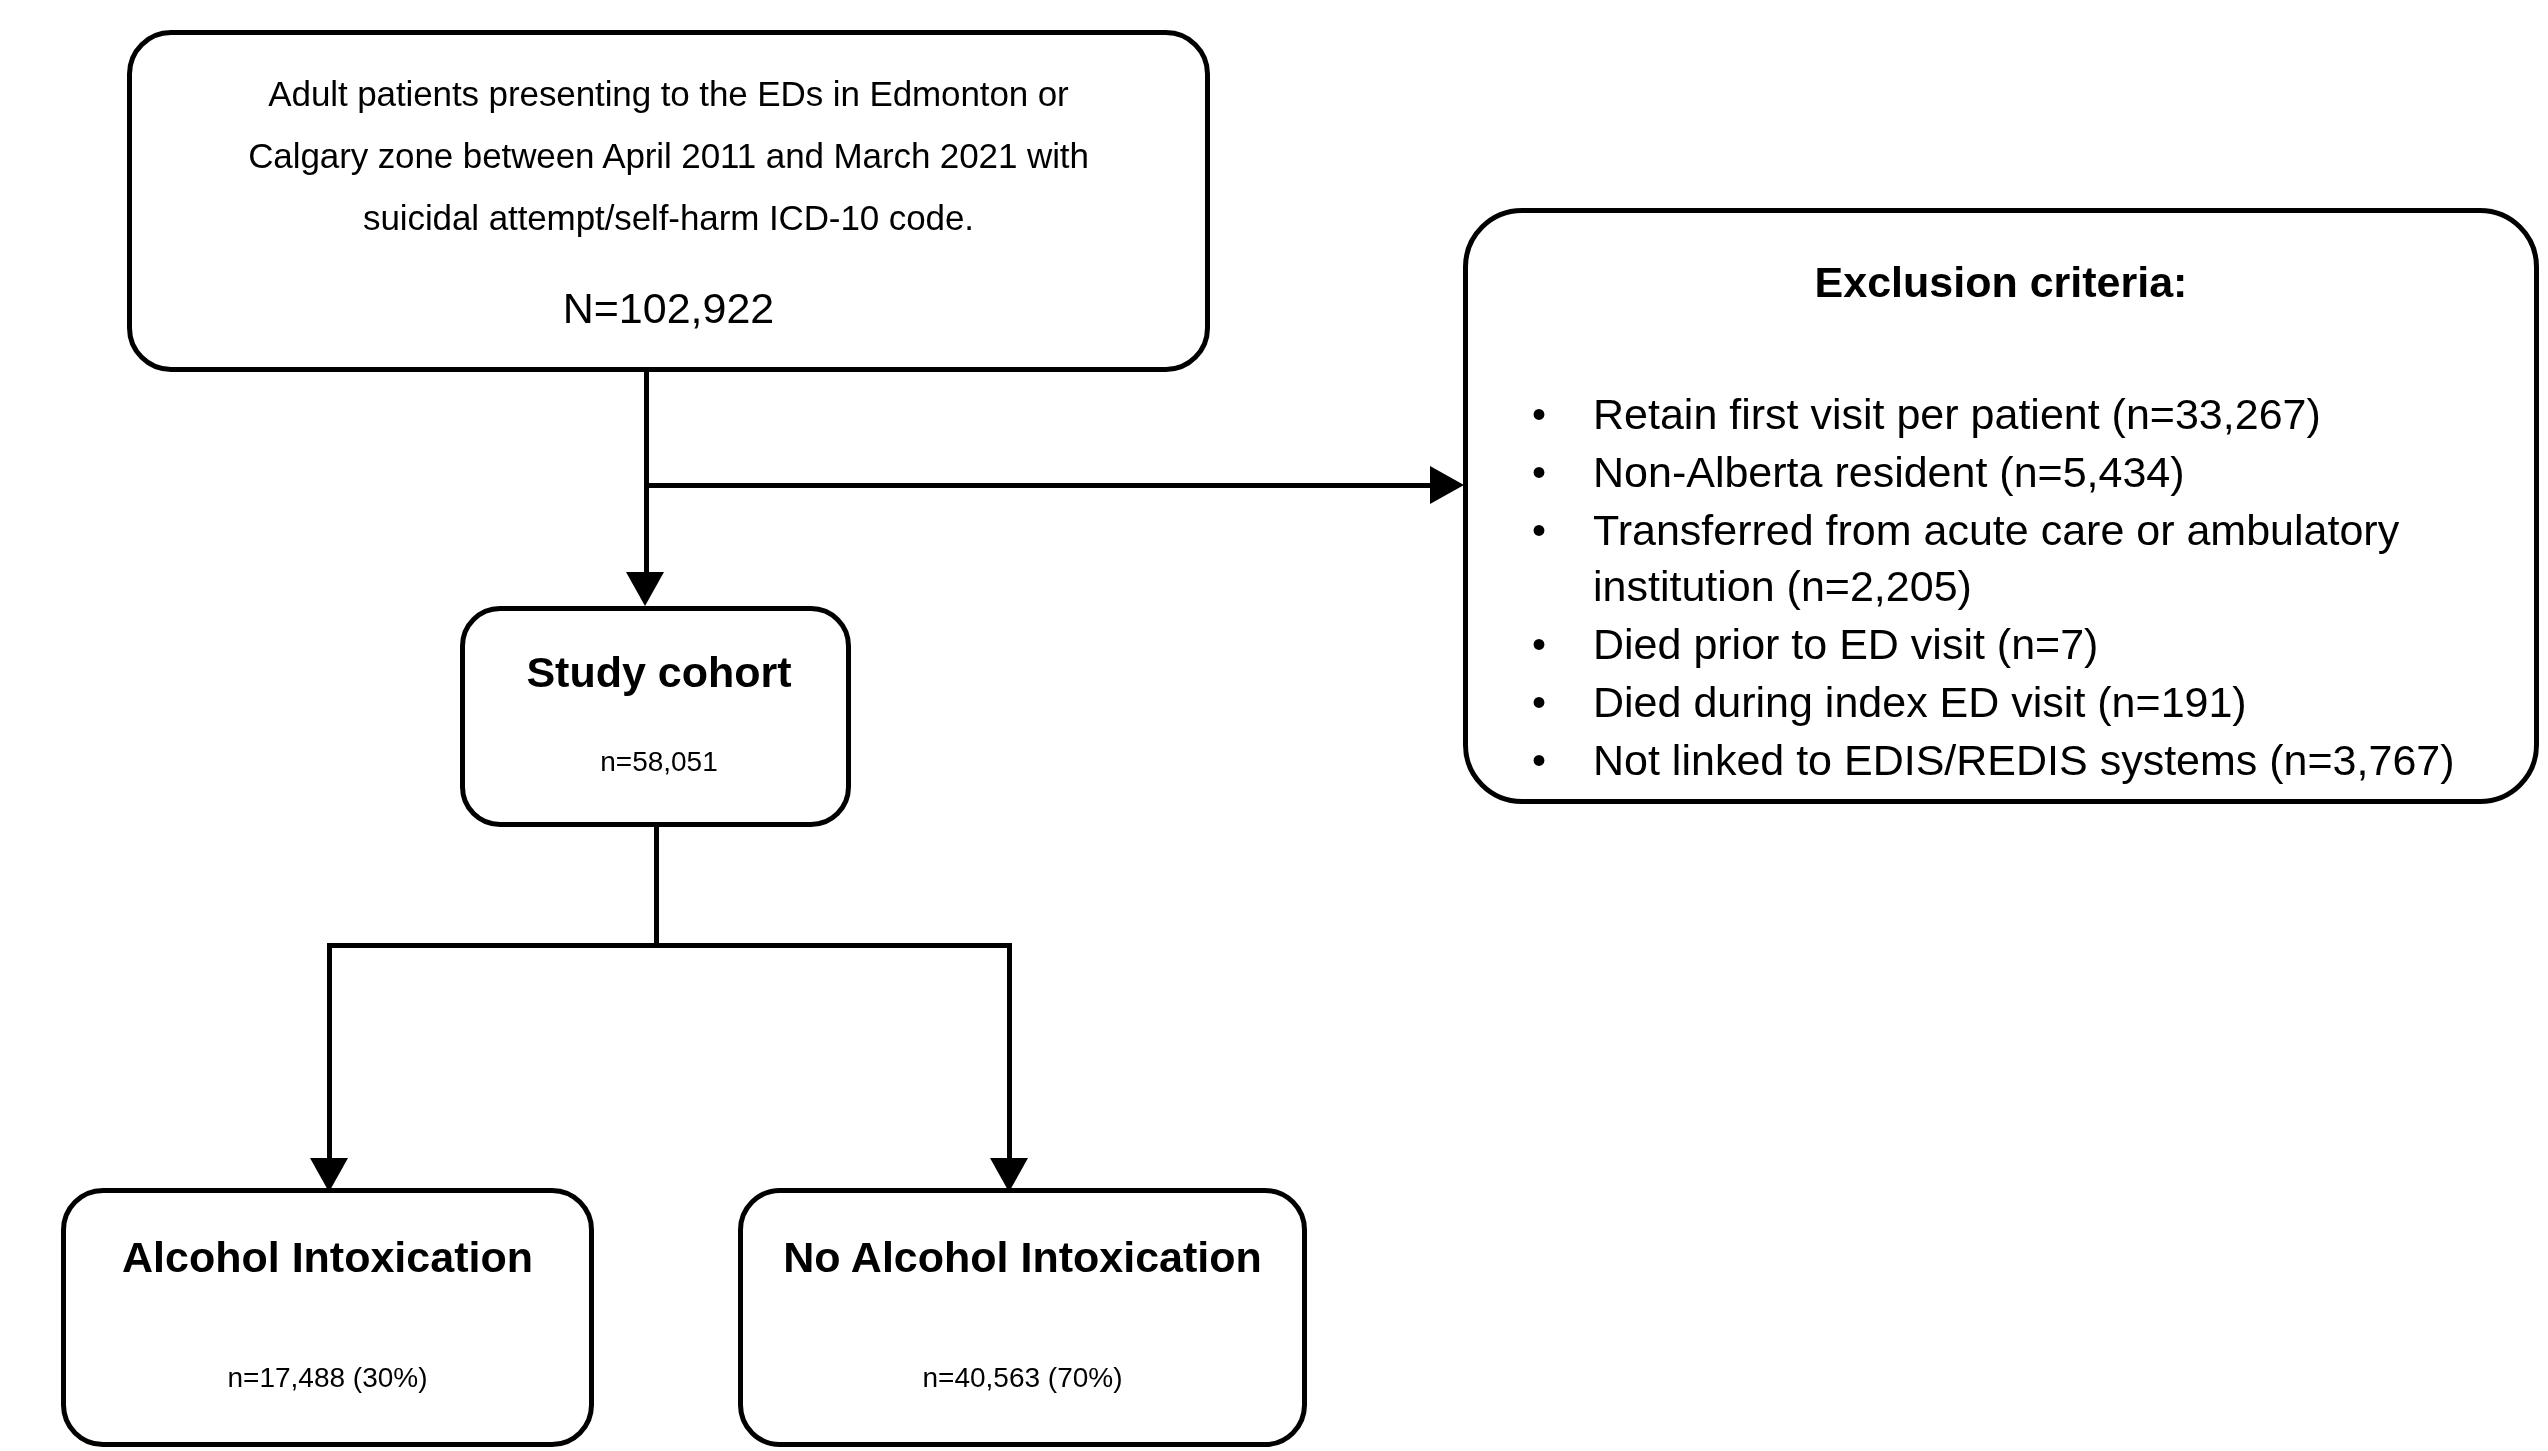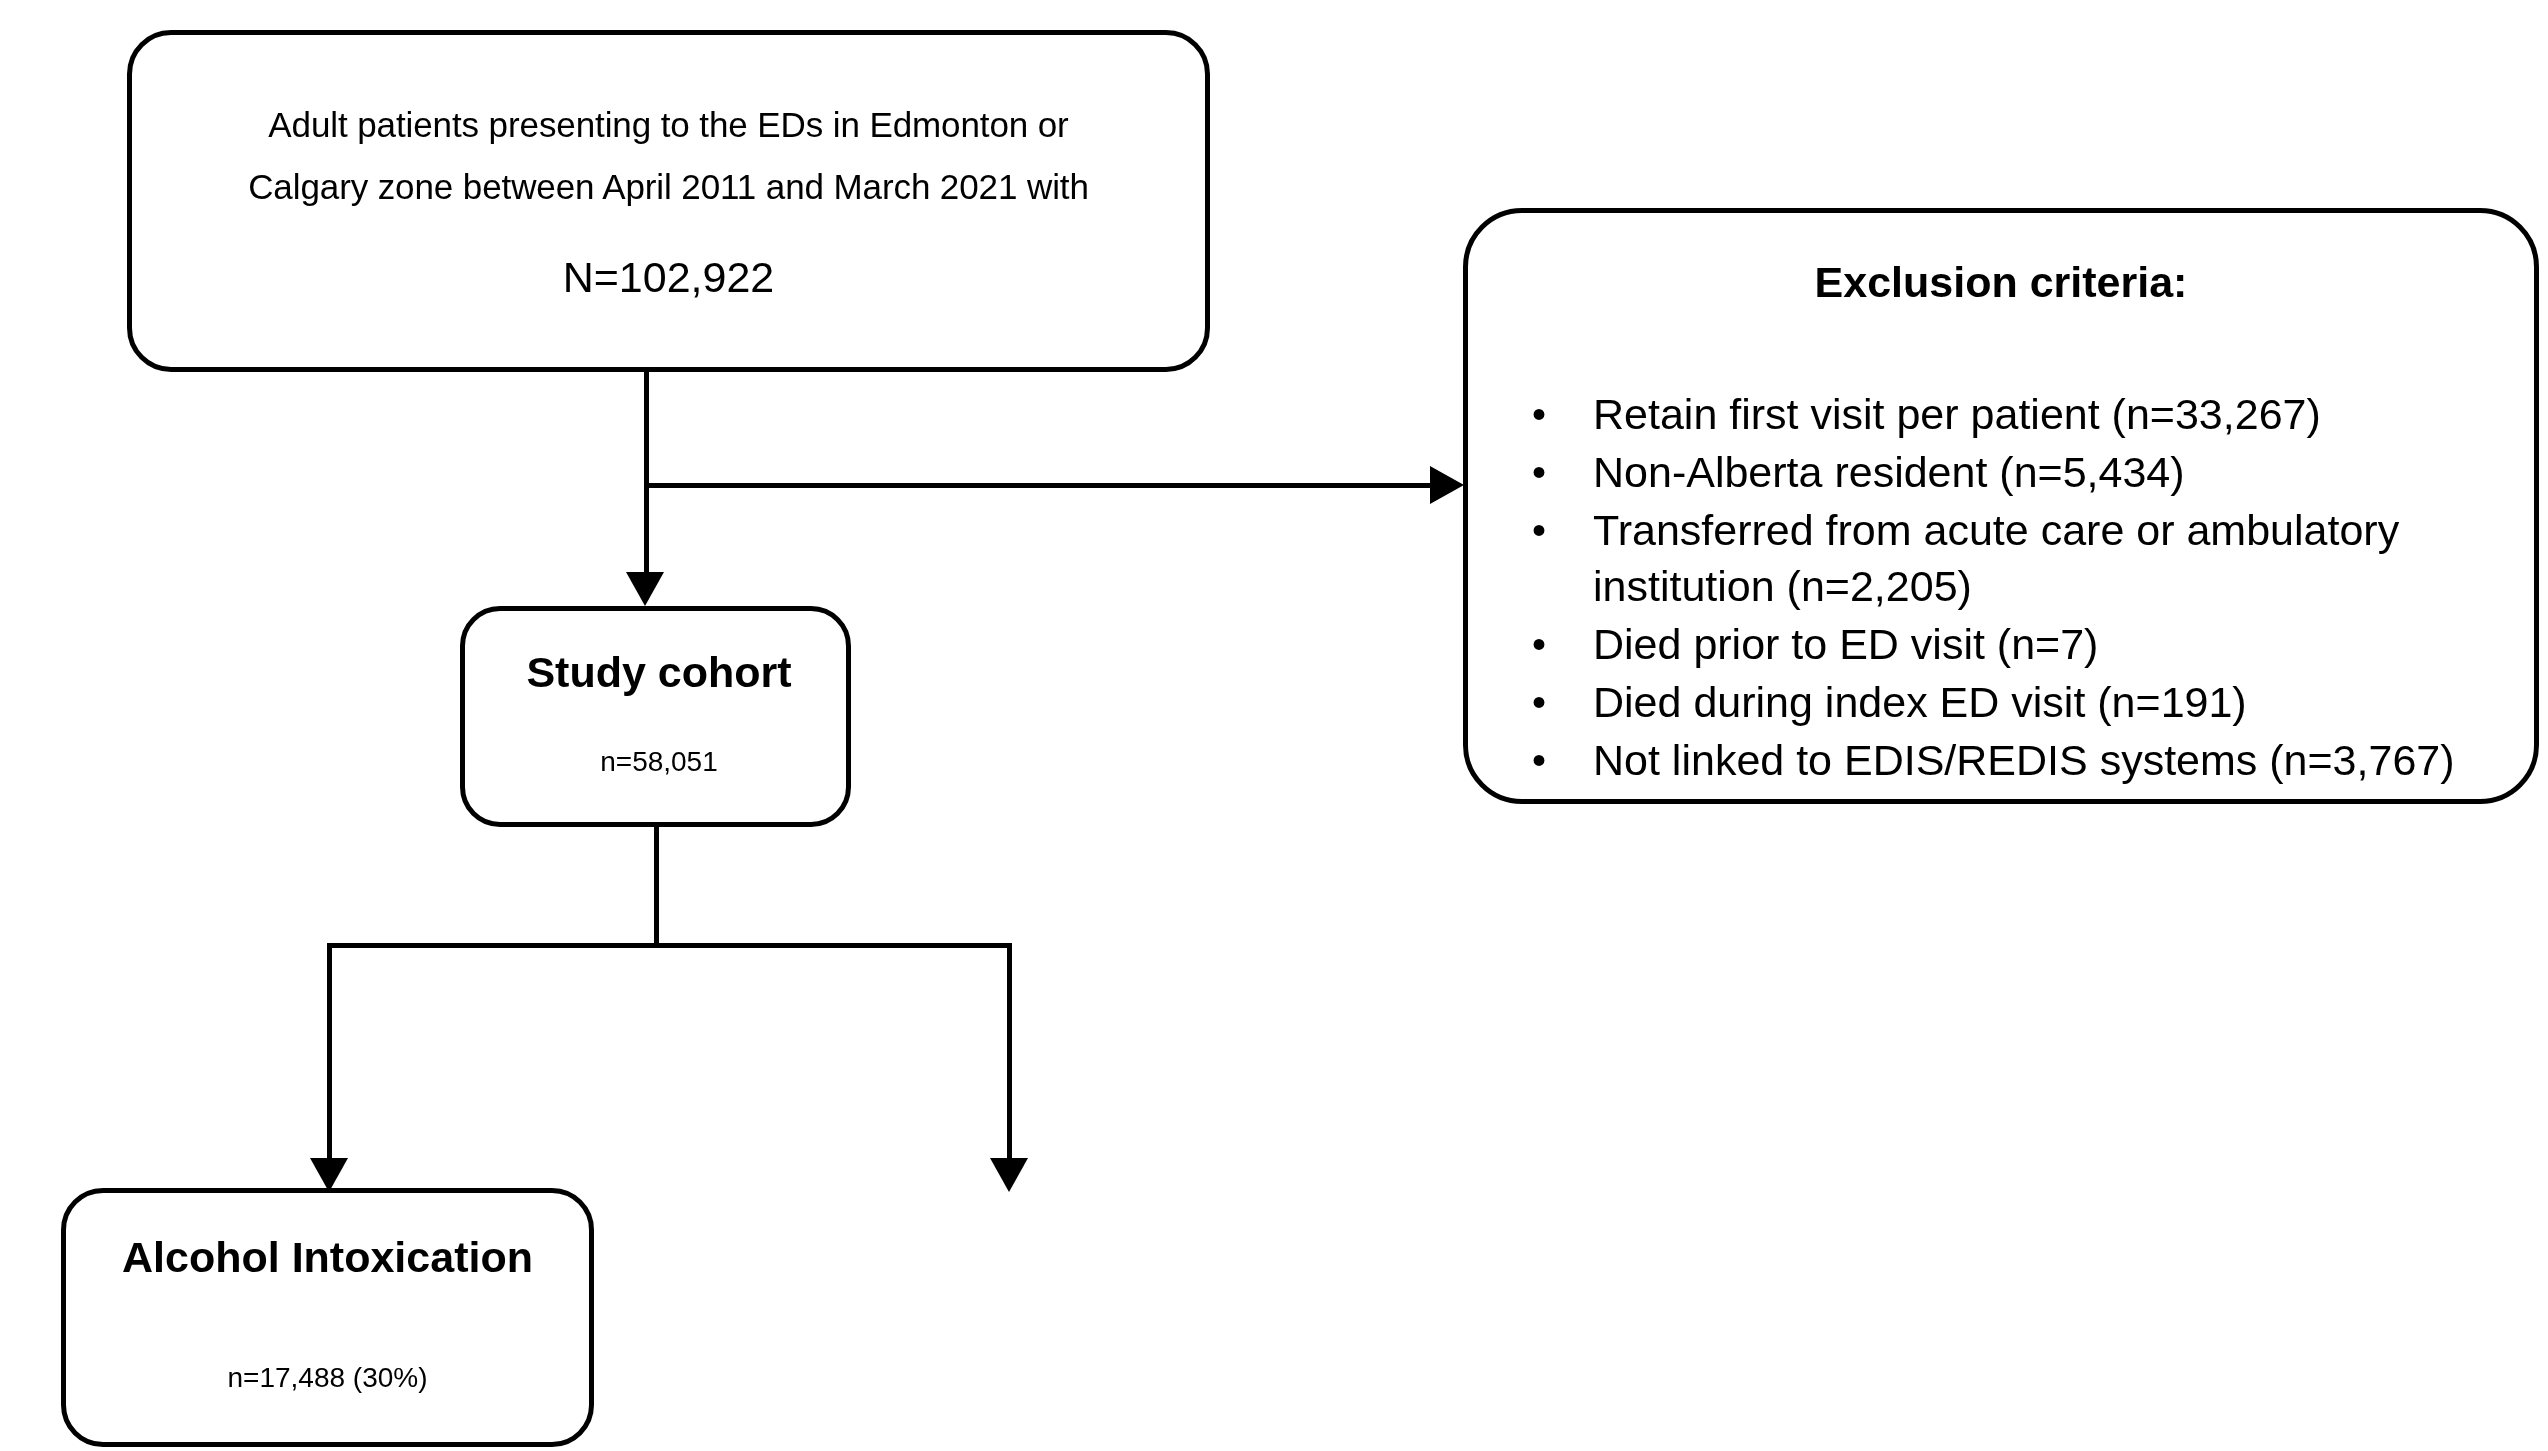--- a/index.html
+++ b/index.html
@@ -176,20 +176,21 @@
   #arrow-to-no-alcohol  { left: 990px; top: 1158px; }
 </style>
 </head>
 <body>
 
 <div id="canvas">
 
   <div class="node" id="box-source">
     <span class="line">Adult patients presenting to the EDs in Edmonton or</span>
     <span class="line">Calgary zone between April 2011 and March 2021 with</span>
+    <span class="line">suicidal attempt/self-harm ICD-10 code.</span>
     <span class="count">N=102,922</span>
   </div>
 
   <div class="conn vline" id="conn-source-stem"></div>
   <div class="arrow-down" id="arrow-to-cohort"></div>
 
   <div class="conn hline" id="conn-exclusion-h"></div>
   <div class="arrow-right" id="arrow-to-exclusion"></div>
 
   <div class="node" id="box-exclusion">
@@ -232,15 +233,19 @@
   <div class="conn vline" id="conn-branch-left"></div>
   <div class="conn vline" id="conn-branch-right"></div>
   <div class="arrow-down" id="arrow-to-alcohol"></div>
   <div class="arrow-down" id="arrow-to-no-alcohol"></div>
 
   <div class="node outcome" id="box-alcohol">
     <span class="title">Alcohol Intoxication</span>
     <span class="count">n=17,488 (30%)</span>
   </div>
 
+  <div class="node outcome" id="box-no-alcohol">
+    <span class="title">No Alcohol Intoxication</span>
+    <span class="count">n=40,563 (70%)</span>
+  </div>
 
 </div>
 
 
 </body></html>

